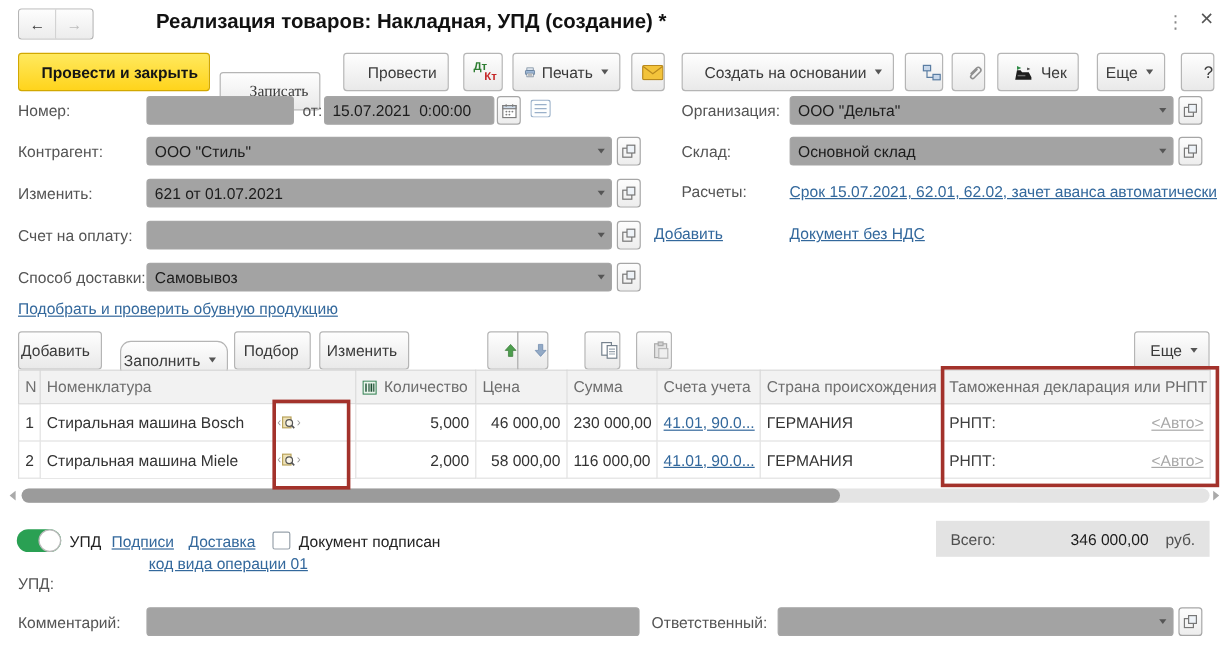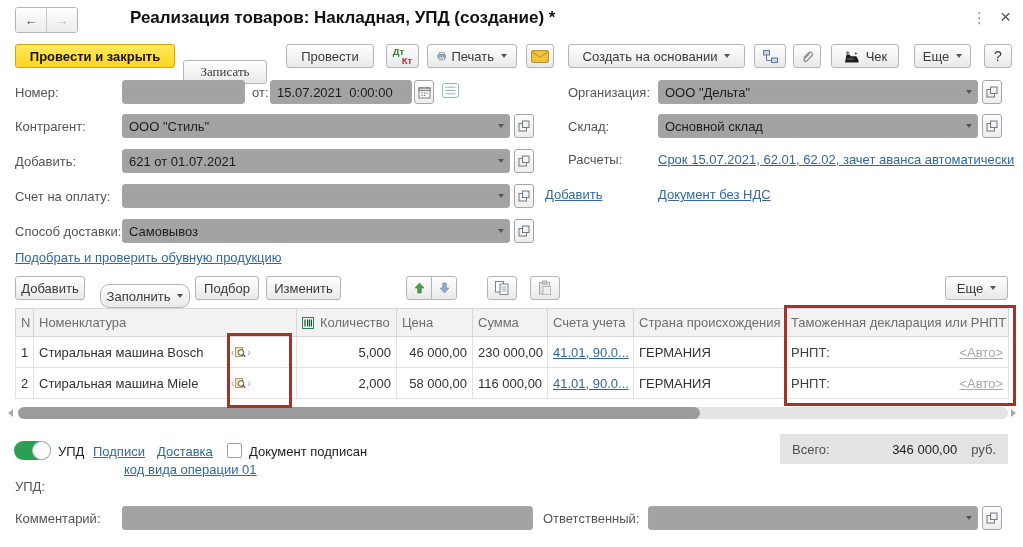--- a/index.html
+++ b/index.html
@@ -4,21 +4,21 @@
 <style>
   :root{
     --accent-yellow:#ffd41c; --link-blue:#33689c; --annotation-red:#a3322b;
     --toggle-green:#2aa053; --header-bg:#f2f2f2;
   }
   html,body{margin:0;padding:0;background:#fff;}
   body{font-family:"Liberation Sans","DejaVu Sans",sans-serif;font-size:13px;color:#333;}
   #app{position:relative;width:1023px;height:547px;background:#fff;overflow:hidden;}
   .abs{position:absolute;}
   .label{position:absolute;color:#545454;white-space:nowrap;line-height:15px;}
-  .btn{position:absolute;display:flex;align-items:center;justify-content:center;gap:5px;height:24px;
+  .btn{position:absolute;display:flex;align-items:center;justify-content:flex-end;gap:5px;height:32px;
        background:linear-gradient(#fefefe,#e9e9e9);border:1px solid #b5b5b5;border-radius:3px;
        color:#3a3a3a;padding:0 9px;box-sizing:border-box;cursor:default;white-space:nowrap;}
   .btn.yellow{background:linear-gradient(#ffe95e,var(--accent-yellow));border-color:#d2a800;font-weight:bold;color:#151515;}
   .caret{width:0;height:0;border-left:3.5px solid transparent;border-right:3.5px solid transparent;border-top:4px solid #555;margin-left:2px;}
   .field{position:absolute;height:24px;background:#a3a3a3;border:1px solid #a6a6a6;border-radius:3px;
          box-sizing:border-box;display:flex;align-items:center;overflow:hidden;}
   .field input{flex:1;min-width:0;border:none;outline:none;background:transparent;font:inherit;color:#1c1c1c;padding:0 6px;}
   .dd{width:19px;align-self:stretch;display:flex;align-items:center;justify-content:center;}
   .sq-btn{position:absolute;width:20px;height:24px;box-sizing:border-box;border:1px solid #a6a6a6;border-radius:3px;
           background:linear-gradient(#fdfdfd,#ededed);display:flex;align-items:center;justify-content:center;}
@@ -169,21 +169,21 @@
         <span class="caret"></span>
       </span>
   </div>
   <div class="sq-btn" style="left:514px;top:114px;">
     <svg width="12" height="12" viewBox="0 0 12 12">
         <rect x="1" y="3.5" width="7.5" height="7.5" fill="none" stroke="#777"></rect>
         <rect x="4.5" y="1" width="6.5" height="6.5" fill="#eef3f8" stroke="#777"></rect>
       </svg>
   </div>
 
-  <div class="label" style="left:15px;top:154px;">Добавить:</div>
+  <div class="label" style="left:15px;top:154px;">Изменить:</div>
   <div class="field" style="left:122px;top:149px;width:388px;">
     <input value="621 от 01.07.2021" style="">
     <span class="dd">
         <span class="caret"></span>
       </span>
   </div>
   <div class="sq-btn" style="left:514px;top:149px;">
     <svg width="12" height="12" viewBox="0 0 12 12">
         <rect x="1" y="3.5" width="7.5" height="7.5" fill="none" stroke="#777"></rect>
         <rect x="4.5" y="1" width="6.5" height="6.5" fill="#eef3f8" stroke="#777"></rect>

